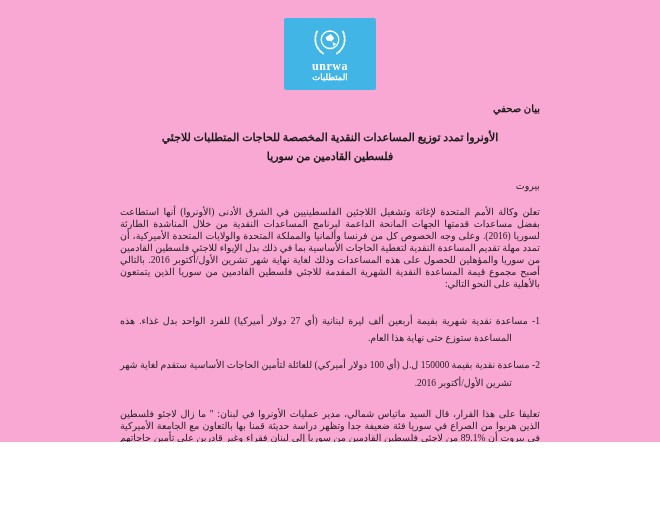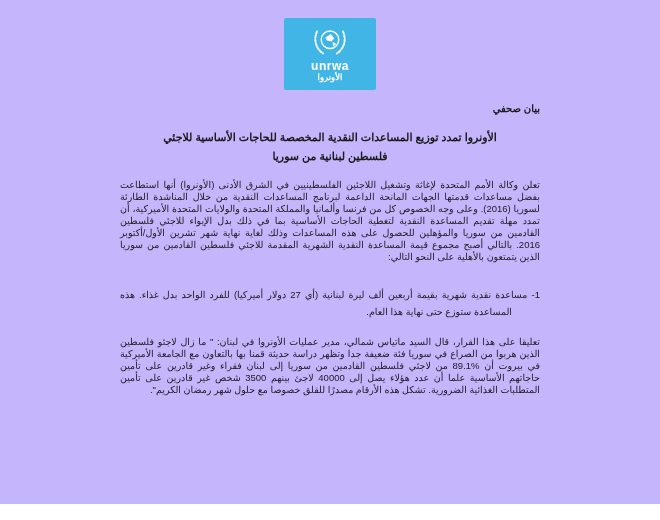--- a/index.html
+++ b/index.html
@@ -1,18 +1,18 @@
 <!DOCTYPE html>
 <html lang="ar"><head>
 <meta charset="utf-8">
 <style>
   html,body { margin:0; padding:0; background:#ffffff; }
   .page {
-    width:660px; height:504px; background:#c4b5fd; overflow:hidden;
-    font-family:Liberation Sans, sans-serif; color:#1c1c1c; position:relative;
+    width:660px; height:442px; background:#f9a8d4; overflow:hidden;
+    font-family:Liberation Serif, serif; color:#1c1c1c; position:relative;
   }
   .content { width:420px; margin:0 auto; direction:rtl; }
 
   
   .logo-wrap { text-align:center; padding-top:18px; direction:ltr; }
   .logo-box {
     display:inline-flex; flex-direction:column; align-items:center; justify-content:center;
     width:92px; height:72px; background:#41b6e6; border-radius:2px;
   }
   .logo-emblem { width:46px; height:32px; display:block; margin-bottom:2px; }
@@ -50,36 +50,38 @@
     <div class="logo-wrap">
       <div class="logo-box">
         <svg class="logo-emblem" viewBox="0 0 60 42" xmlns="http://www.w3.org/2000/svg" aria-hidden="true">
           <circle cx="30" cy="18" r="11.5" fill="none" stroke="#ffffff" stroke-width="1.8"></circle>
           <path d="M24 15 l7 -4.5 l4.5 5.5 l-3.5 4.5 l-6 -1.5 z" fill="#ffffff"></path>
           <path d="M33.5 21 l5 2.5 l-4.5 3 z" fill="#ffffff"></path>
           <path d="M13 7 C8.5 17 10.5 29 21 36" fill="none" stroke="#ffffff" stroke-width="2.4" stroke-dasharray="3.2 2.2" stroke-linecap="round"></path>
           <path d="M47 7 C51.5 17 49.5 29 39 36" fill="none" stroke="#ffffff" stroke-width="2.4" stroke-dasharray="3.2 2.2" stroke-linecap="round"></path>
         </svg>
         <div class="logo-latin">unrwa</div>
-        <div class="logo-arabic">الأونروا</div>
+        <div class="logo-arabic">المتطلبات</div>
       </div>
     </div>
 
     <div class="press-label">بيان صحفي</div>
 
     <div class="headline">
-      <div>الأونروا تمدد توزيع المساعدات النقدية المخصصة للحاجات الأساسية للاجئي</div>
-      <div>فلسطين لبنانية من سوريا</div>
+      <div>الأونروا تمدد توزيع المساعدات النقدية المخصصة للحاجات المتطلبات للاجئي</div>
+      <div>فلسطين القادمين من سوريا</div>
     </div>
 
     <div class="dateline">
+      <div>بيروت</div>
     </div>
 
     <div class="para intro">تعلن وكالة الأمم المتحدة لإغاثة وتشغيل اللاجئين الفلسطينيين في الشرق الأدنى (الأونروا) أنها استطاعت بفضل مساعدات قدمتها الجهات المانحة الداعمة لبرنامج المساعدات النقدية من خلال المناشدة الطارئة لسوريا (2016). وعلى وجه الخصوص كل من فرنسا وألمانيا والمملكة المتحدة والولايات المتحدة الأميركية، أن تمدد مهلة تقديم المساعدة النقدية لتغطية الحاجات الأساسية بما في ذلك بدل الإيواء للاجئي فلسطين القادمين من سوريا والمؤهلين للحصول على هذه المساعدات وذلك لغاية نهاية شهر تشرين الأول/أكتوبر 2016. بالتالي أصبح مجموع قيمة المساعدة النقدية الشهرية المقدمة للاجئي فلسطين القادمين من سوريا الذين يتمتعون بالأهلية على النحو التالي:</div>
 
     <div class="list">
       <div class="list-item">1- مساعدة نقدية شهرية بقيمة أربعين ألف ليرة لبنانية (أي 27 دولار أميركيا) للفرد الواحد بدل غذاء. هذه المساعدة ستوزع حتى نهاية هذا العام.</div>
+      <div class="list-item">2- مساعدة نقدية بقيمة 150000 ل.ل (أي 100 دولار أميركي) للعائلة لتأمين الحاجات الأساسية ستقدم لغاية شهر تشرين الأول/أكتوبر 2016.</div>
     </div>
 
     <div class="para closing">تعليقا على هذا القرار، قال السيد ماتياس شمالي، مدير عمليات الأونروا في لبنان: " ما زال لاجئو فلسطين الذين هربوا من الصراع في سوريا فئة ضعيفة جدا وتظهر دراسة حديثة قمنا بها بالتعاون مع الجامعة الأميركية في بيروت أن %89.1 من لاجئي فلسطين القادمين من سوريا إلى لبنان فقراء وغير قادرين على تأمين حاجاتهم الأساسية علما أن عدد هؤلاء يصل إلى 40000 لاجئ بينهم 3500 شخص غير قادرين على تأمين المتطلبات الغذائية الضرورية. تشكل هذه الأرقام مصدرًا للقلق خصوصا مع حلول شهر رمضان الكريم".</div>
 
   </div>
 </div>
 
 </body></html>

